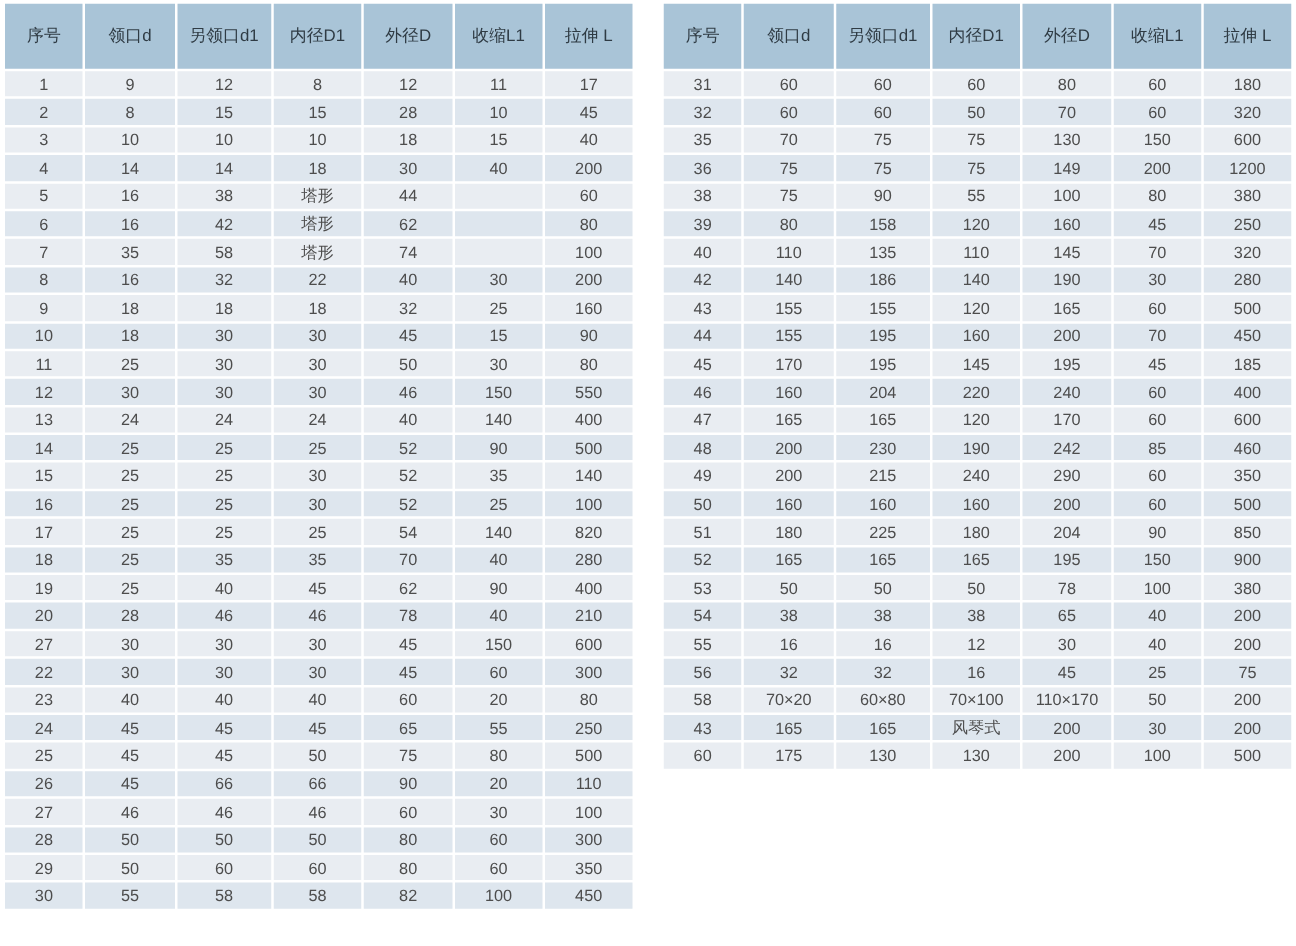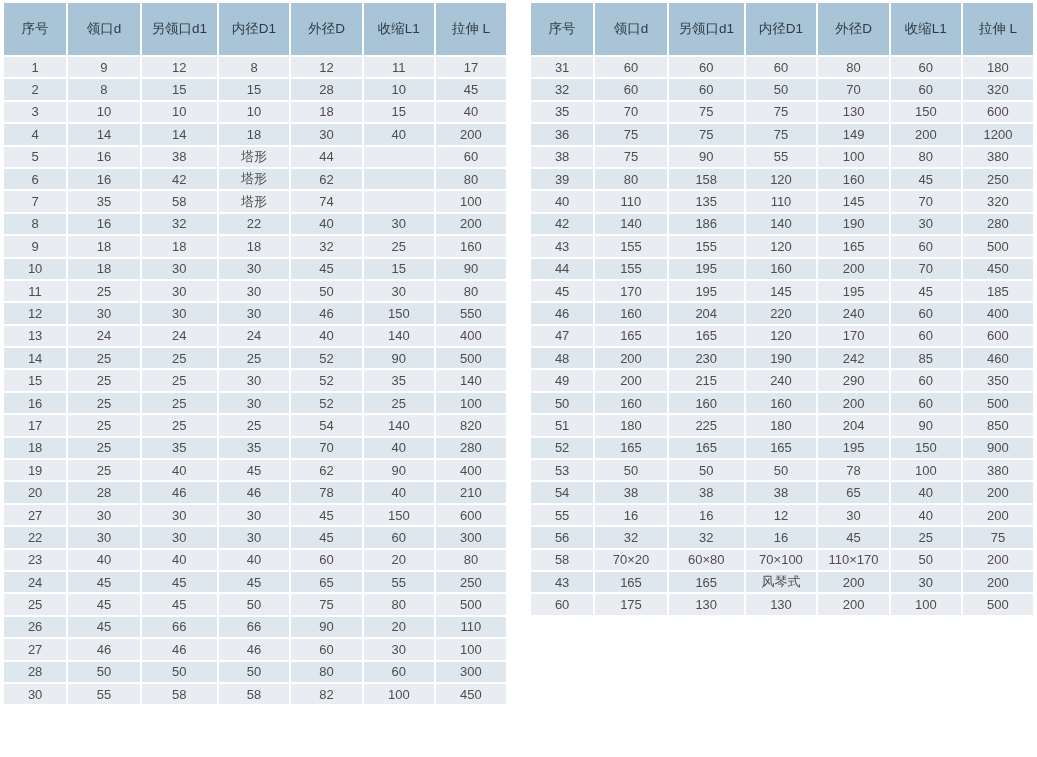--- a/index.html
+++ b/index.html
@@ -330,20 +330,29 @@
         <tr>
           <td>28</td>
           <td>50</td>
           <td>50</td>
           <td>50</td>
           <td>80</td>
           <td>60</td>
           <td>300</td>
         </tr>
         <tr>
+          <td>29</td>
+          <td>50</td>
+          <td>60</td>
+          <td>60</td>
+          <td>80</td>
+          <td>60</td>
+          <td>350</td>
+        </tr>
+        <tr>
           <td>30</td>
           <td>55</td>
           <td>58</td>
           <td>58</td>
           <td>82</td>
           <td>100</td>
           <td>450</td>
         </tr>
       </tbody>
   </table>

